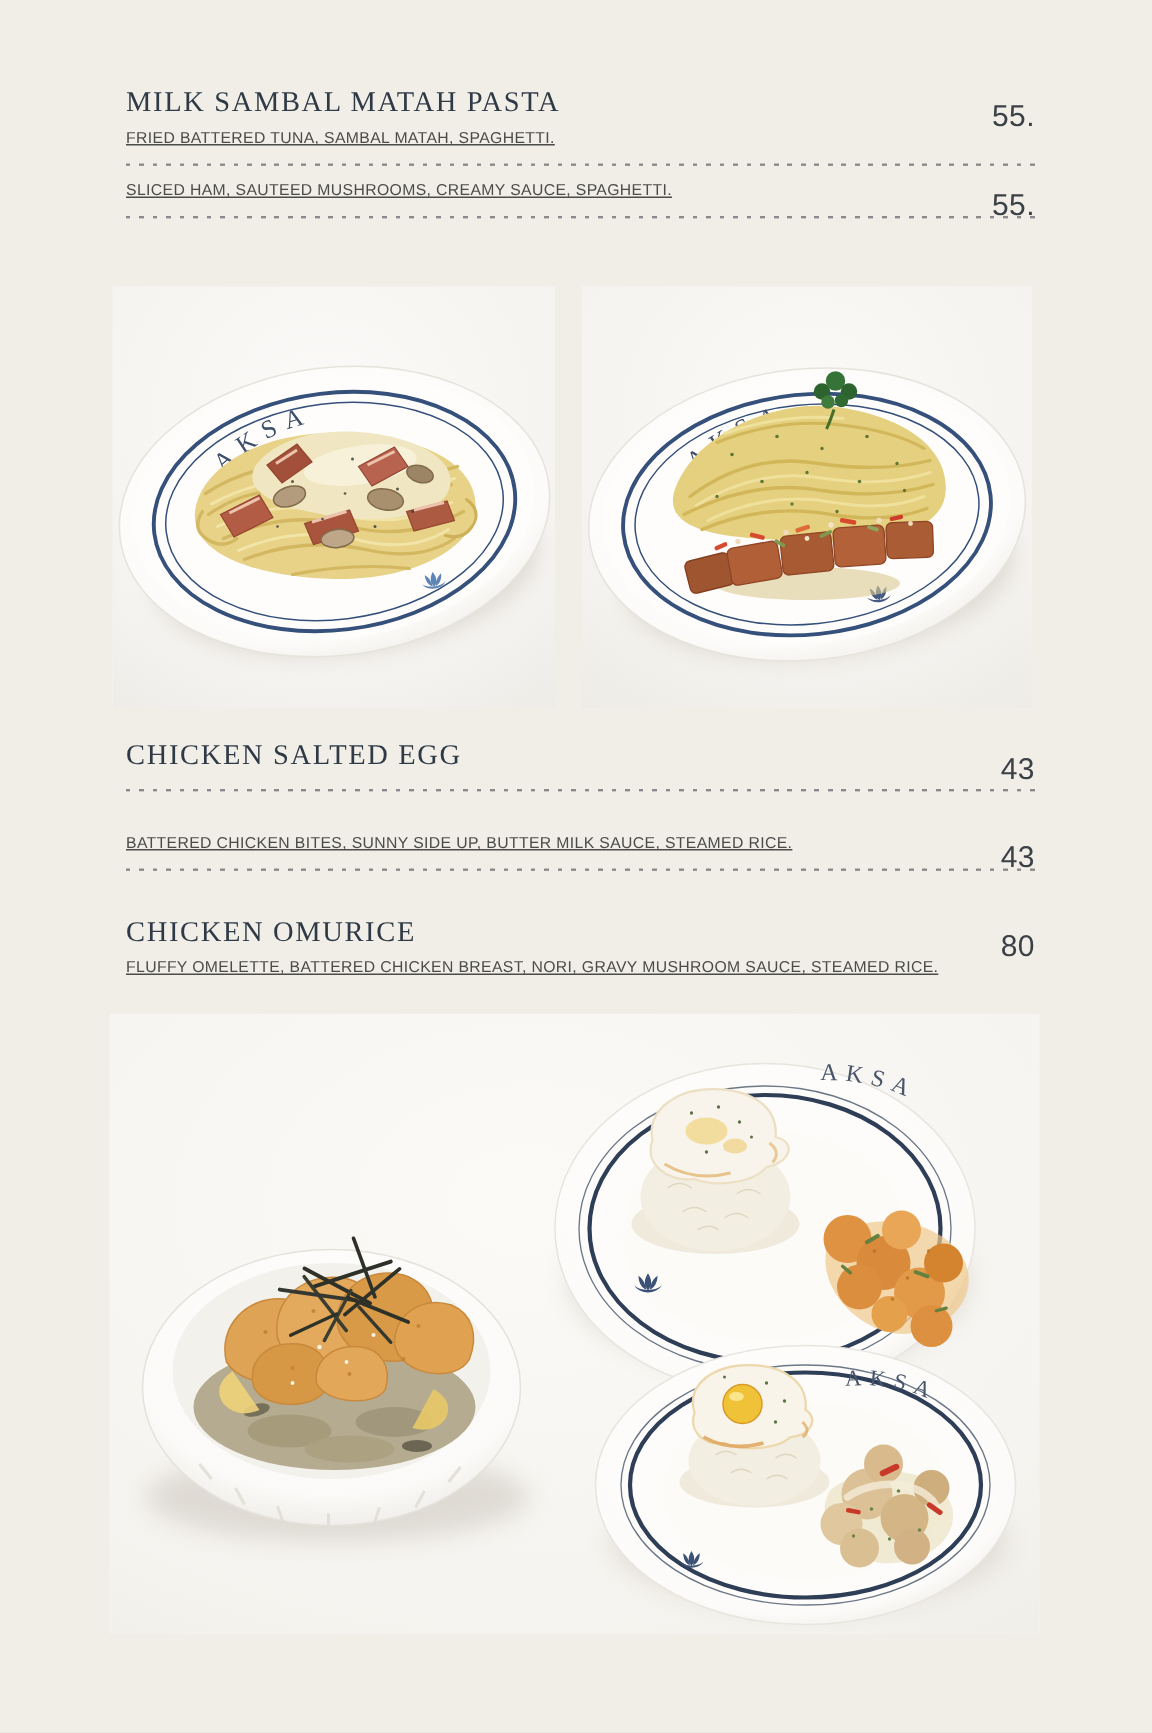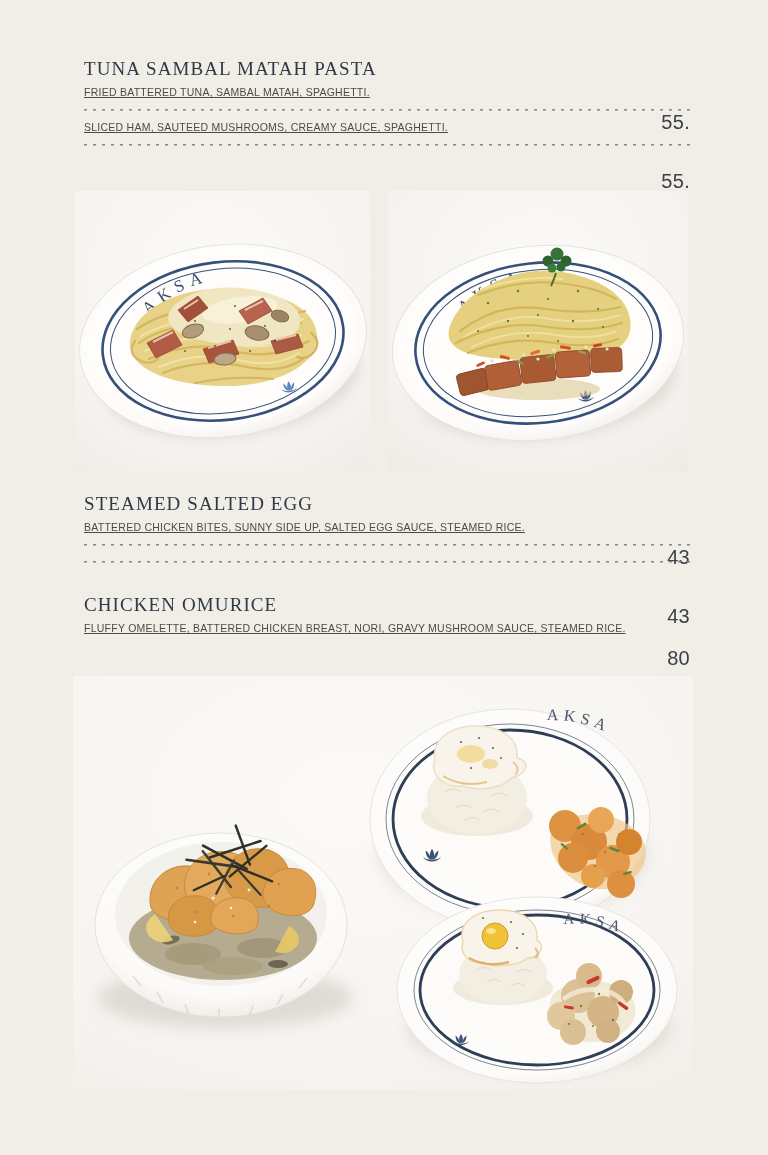--- a/index.html
+++ b/index.html
@@ -14,46 +14,46 @@
     font-family:"Liberation Serif", serif;
     font-size:19px; font-weight:500; letter-spacing:1.1px;
     color:#2f3a46; line-height:24px; white-space:nowrap;
   }
   .item-desc {
     font-size:10.5px; letter-spacing:0.25px; color:#4b4b49;
     margin-top:5px; line-height:13px; white-space:nowrap;text-decoration:underline;
   }
   .item-price {
     position:absolute; right:0; top:10px;
-    font-size:20px; color:#3c4047; letter-spacing:0.3px;margin-top:44px;
+    font-size:20px; color:#3c4047; letter-spacing:0.3px;
   }
   .dashed-divider {
     margin-top:10px; height:2px; width:100%;
     background:repeating-linear-gradient(90deg,#8a8a8c 0 3px, transparent 3px 9px);
     background-position:0 50%; background-size:100% 1.6px; background-repeat:no-repeat;
   }
   .photo { position:absolute; background:#f6f4f1; overflow:hidden; }
   .photo svg { display:block; width:100%; height:100%; }
   #photo-pasta-left  { left:75px;  top:191px; width:295px; height:281px; }
   #photo-pasta-right { left:388px; top:191px; width:300px; height:281px; }
   #photo-chicken     { left:73px;  top:676px; width:620px; height:413px; }
   #item-1 { top:57px; }
   #item-2 { top:116px; }
   #item-3 { top:492px; }
   #item-4 { top:551px; }
-  #item-5 { top:593px; }
+  #item-5 { top:610px; }
   text { user-select:none; }
 </style>
 </head>
 <body>
 
 <div class="page">
 
   <section class="menu-item" id="item-1">
-    <h2 class="item-name">TUNA SAMBAL MATAH PASTA</h2>
+    <h2 class="item-name">MILK SAMBAL MATAH PASTA</h2>
     <p class="item-desc">FRIED BATTERED TUNA, SAMBAL MATAH, SPAGHETTI.</p>
     <div class="item-price">55.</div>
     <div class="dashed-divider"></div>
   </section>
 
   <section class="menu-item" id="item-2">
     <p class="item-desc">SLICED HAM, SAUTEED MUSHROOMS, CREAMY SAUCE, SPAGHETTI.</p>
     <div class="item-price">55.</div>
     <div class="dashed-divider"></div>
   </section>
@@ -229,27 +229,27 @@
             <circle cx="166" cy="159" r="1.8" fill="#f2e4c8"></circle>
           <circle cx="198" cy="156" r="1.8" fill="#eedcbd"></circle>
             <circle cx="219" cy="158" r="1.6" fill="#eedcbd"></circle>
             <circle cx="150" cy="168" r="1.6" fill="#f2e4c8"></circle>
         </g>
       </g>
     </svg>
   </figure>
 
   <section class="menu-item" id="item-3">
-    <h2 class="item-name">STEAMED SALTED EGG</h2>
-    <p class="item-desc">BATTERED CHICKEN BITES, SUNNY SIDE UP, SALTED EGG SAUCE, STEAMED RICE.</p>
+    <h2 class="item-name">CHICKEN SALTED EGG</h2>
     <div class="item-price">43</div>
     <div class="dashed-divider"></div>
   </section>
 
   <section class="menu-item" id="item-4">
+    <p class="item-desc">BATTERED CHICKEN BITES, SUNNY SIDE UP, BUTTER MILK SAUCE, STEAMED RICE.</p>
     <div class="item-price">43</div>
     <div class="dashed-divider"></div>
   </section>
 
   <section class="menu-item" id="item-5">
     <h2 class="item-name">CHICKEN OMURICE</h2>
     <p class="item-desc">FLUFFY OMELETTE, BATTERED CHICKEN BREAST, NORI, GRAVY MUSHROOM SAUCE, STEAMED RICE.</p>
     <div class="item-price">80</div>
   </section>
 

